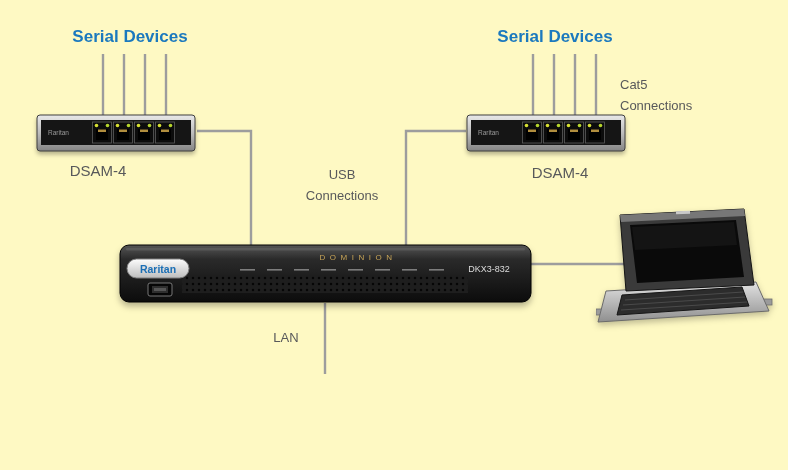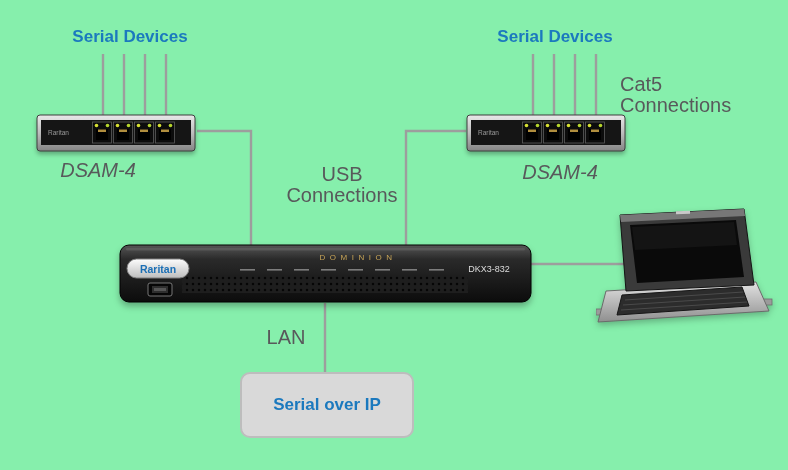--- a/index.html
+++ b/index.html
@@ -1,23 +1,23 @@
 <!DOCTYPE html>
 <html><head>
 <meta charset="utf-8">
 <style>
   html,body{margin:0;padding:0;background:#fff;}
   .stage{
-    position:relative;width:788px;height:470px;background:#86efac;overflow:hidden;
+    position:relative;width:788px;height:470px;background:#fef9c3;overflow:hidden;
     font-family:"Liberation Sans", sans-serif;
   }
   .wires{position:absolute;left:0;top:0;}
-  .label{position:absolute;color:#58595b;font-size:20px;line-height:21px;text-align:center;}
+  .label{position:absolute;color:#58595b;font-size:13px;line-height:21px;text-align:center;}
   .label.blue{color:#1b79be;font-weight:bold;font-size:17px;}
-  .label.small{font-size:20px;font-style:italic;}
+  .label.small{font-size:15px;}
   .device{position:absolute;}
   .device.main svg{filter:drop-shadow(0 4px 3px rgba(0,0,0,.28));}
   .device.dsam svg{filter:drop-shadow(0 3px 2px rgba(0,0,0,.28));}
   .device.console svg{filter:drop-shadow(0 3px 3px rgba(0,0,0,.25));}
   .sip-box{
     position:absolute;left:240px;top:372px;width:170px;height:62px;
     background:#d9d9d9;border:2px solid #bdbdbd;border-radius:10px;
     display:flex;align-items:center;justify-content:center;
   }
   .sip-box span{color:#1b79be;font-weight:bold;font-size:17px;}
@@ -208,17 +208,14 @@
       <polygon points="26,90 146,82 153,101 21,110" fill="#2c2c2c" stroke="#161616"></polygon>
       <path d="M29,95 L147,87 M27,100 L149,92 M25,105 L151,97" stroke="#4a4a4a" stroke-width="1" fill="none"></path>
       <polygon points="24,10 148,4 158,80 30,86" fill="#3a3a3a" stroke="#141414"></polygon>
       <polygon points="24,10 148,4 149,11 25,17" fill="#777"></polygon>
       <rect x="80" y="6" width="14" height="3" fill="#c9c9c9" transform="rotate(-2 87 7)"></rect>
       <polygon points="34,20 140,15 148,72 41,78" fill="#0a0a0a"></polygon>
       <polygon points="36,22 138,17 141,40 39,45" fill="#141414"></polygon>
     </svg>
   </div>
 
-  <div class="sip-box">
-    <span>Serial over IP</span>
-  </div>
 
 </div>
 
 </body></html>

